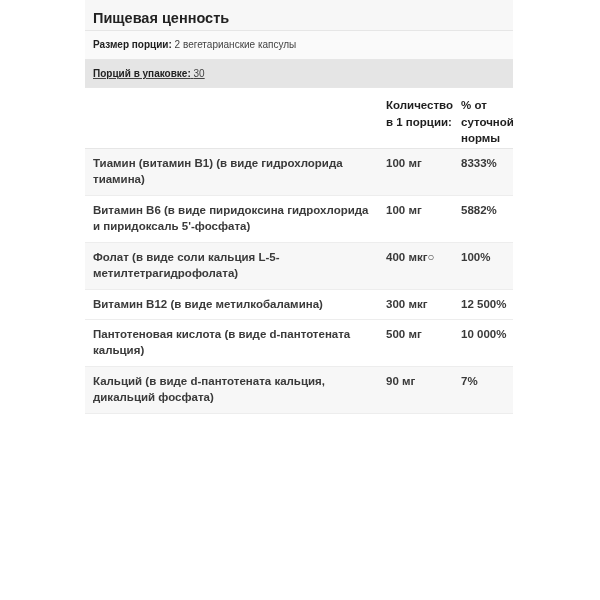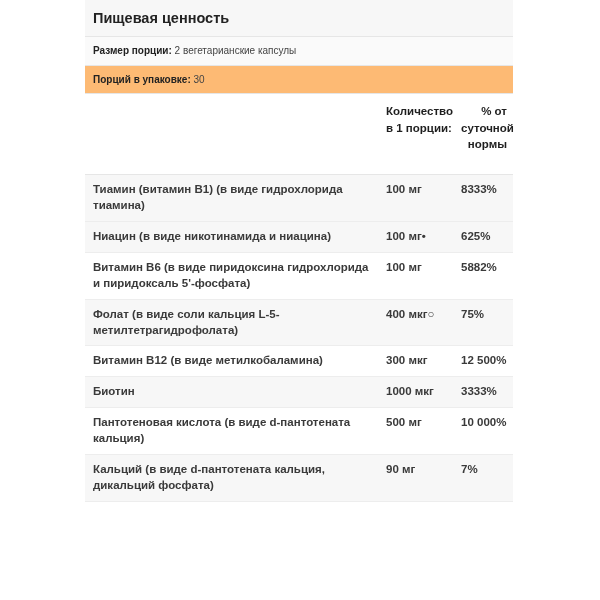--- a/index.html
+++ b/index.html
@@ -21,36 +21,37 @@
     top: 0;
     width: 428px;
     background: #ffffff;
   }
 
   
   .supp-title {
     font-size: 14.5px;
     font-weight: bold;
     color: #222222;
-    padding: 10px 8px 9px 8px;
+    padding: 10px 8px 3px 8px;
     background: #f7f7f7;
     border-bottom: 1px solid #e6e6e6;
     line-height: 1.2;
   }
 
   .meta-row {
     font-size: 10px;
     color: #444444;
     padding: 8px 8px 7px 8px;
     background: #fafafa;
     border-bottom: 1px solid #e6e6e6;
     line-height: 1.25;
   }
   .meta-row.alt {
-    background: #fdba74;
+    background: #e5e5e5;
+    text-decoration: underline;
   }
   .meta-label {
     font-weight: bold;
     color: #222222;
   }
   .meta-value {
     font-weight: normal;
     color: #444444;
   }
 
@@ -72,25 +73,24 @@
     padding: 7px 6px 7px 8px;
     line-height: 1.38;
     font-weight: bold;
     color: #3a3a3a;
   }
 
   table.facts thead th {
     font-weight: bold;
     color: #1f1f1f;
     padding-top: 9px;
-    padding-bottom: 22px;
+    padding-bottom: 2px;
     background: #ffffff;
     border-bottom: 1px solid #e6e6e6;
     line-height: 1.42;
-    text-align: right;
   }
   table.facts thead th.blank {
     background: #ffffff;
   }
 
   table.facts tbody tr {
     border-bottom: 1px solid #ededed;
   }
   table.facts tbody tr.shade td {
     background: #f7f7f7;
@@ -138,44 +138,34 @@
           <span>нормы</span>
         </th>
       </tr>
     </thead>
     <tbody>
         <tr class="shade">
           <td class="name">Тиамин (витамин B1) (в виде гидрохлорида тиамина)</td>
           <td class="amount">100 мг</td>
           <td class="dv">8333%</td>
         </tr>
-        <tr class="shade">
-          <td class="name">Ниацин (в виде никотинамида и ниацина)</td>
-          <td class="amount">100 мг•</td>
-          <td class="dv">625%</td>
-        </tr>
         <tr class="plain">
           <td class="name">Витамин B6 (в виде пиридоксина гидрохлорида и пиридоксаль 5'-фосфата)</td>
           <td class="amount">100 мг</td>
           <td class="dv">5882%</td>
         </tr>
         <tr class="shade">
           <td class="name">Фолат (в виде соли кальция L-5-метилтетрагидрофолата)</td>
           <td class="amount">400 мкг○</td>
-          <td class="dv">75%</td>
+          <td class="dv">100%</td>
         </tr>
         <tr class="plain">
           <td class="name">Витамин B12 (в виде метилкобаламина)</td>
           <td class="amount">300 мкг</td>
           <td class="dv">12 500%</td>
-        </tr>
-        <tr class="shade">
-          <td class="name">Биотин</td>
-          <td class="amount">1000 мкг</td>
-          <td class="dv">3333%</td>
         </tr>
         <tr class="plain">
           <td class="name">Пантотеновая кислота (в виде d-пантотената кальция)</td>
           <td class="amount">500 мг</td>
           <td class="dv">10 000%</td>
         </tr>
         <tr class="shade">
           <td class="name">Кальций (в виде d-пантотената кальция, дикальций фосфата)</td>
           <td class="amount">90 мг</td>
           <td class="dv">7%</td>

